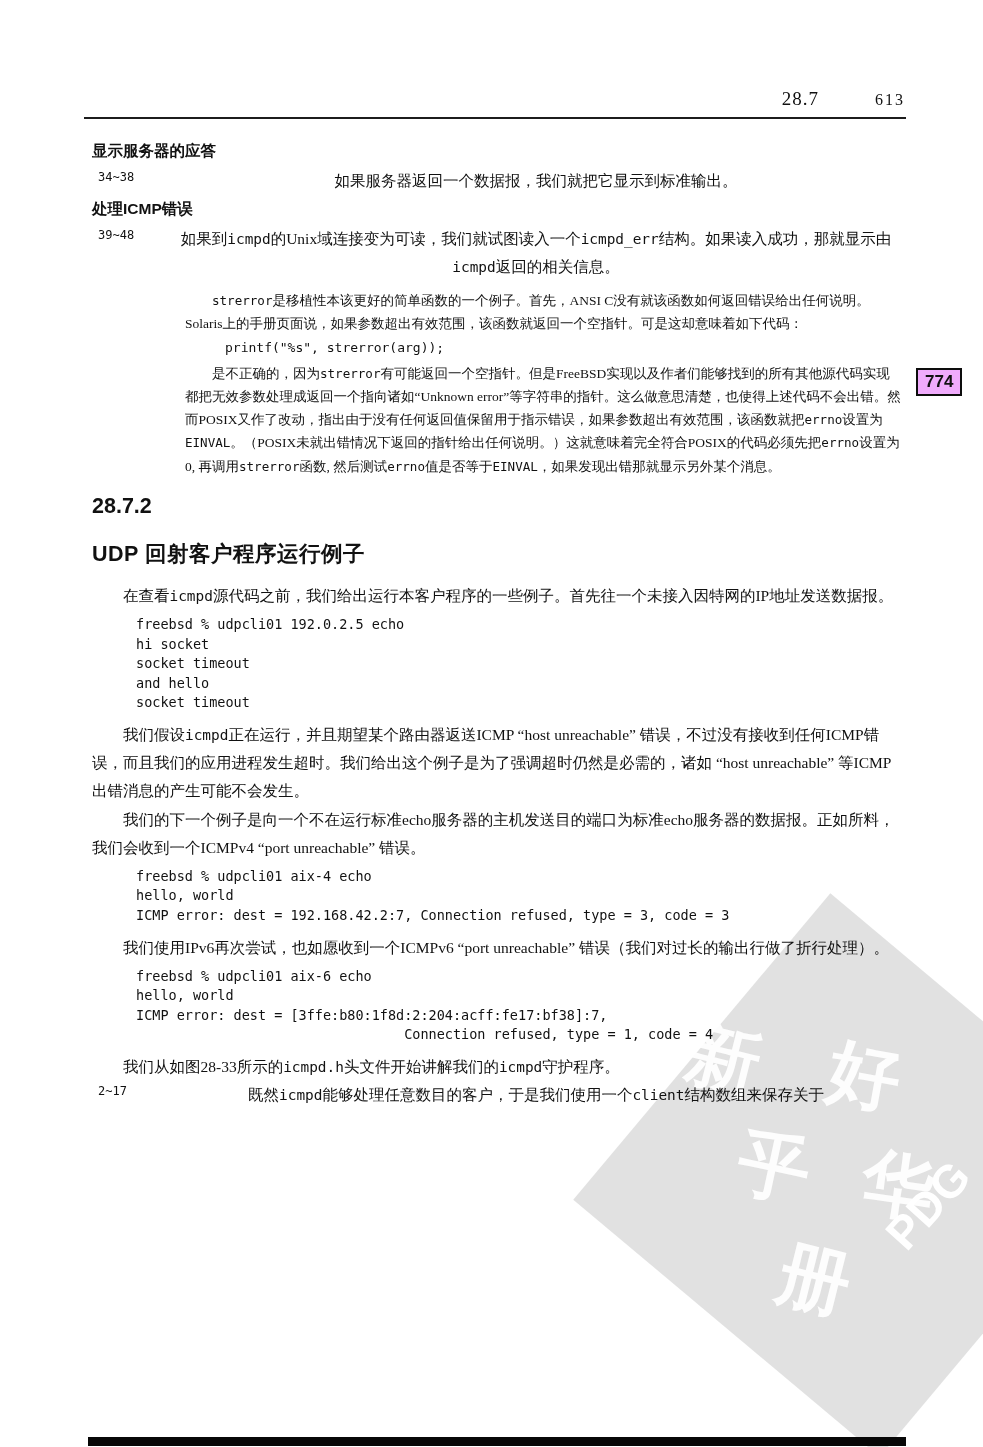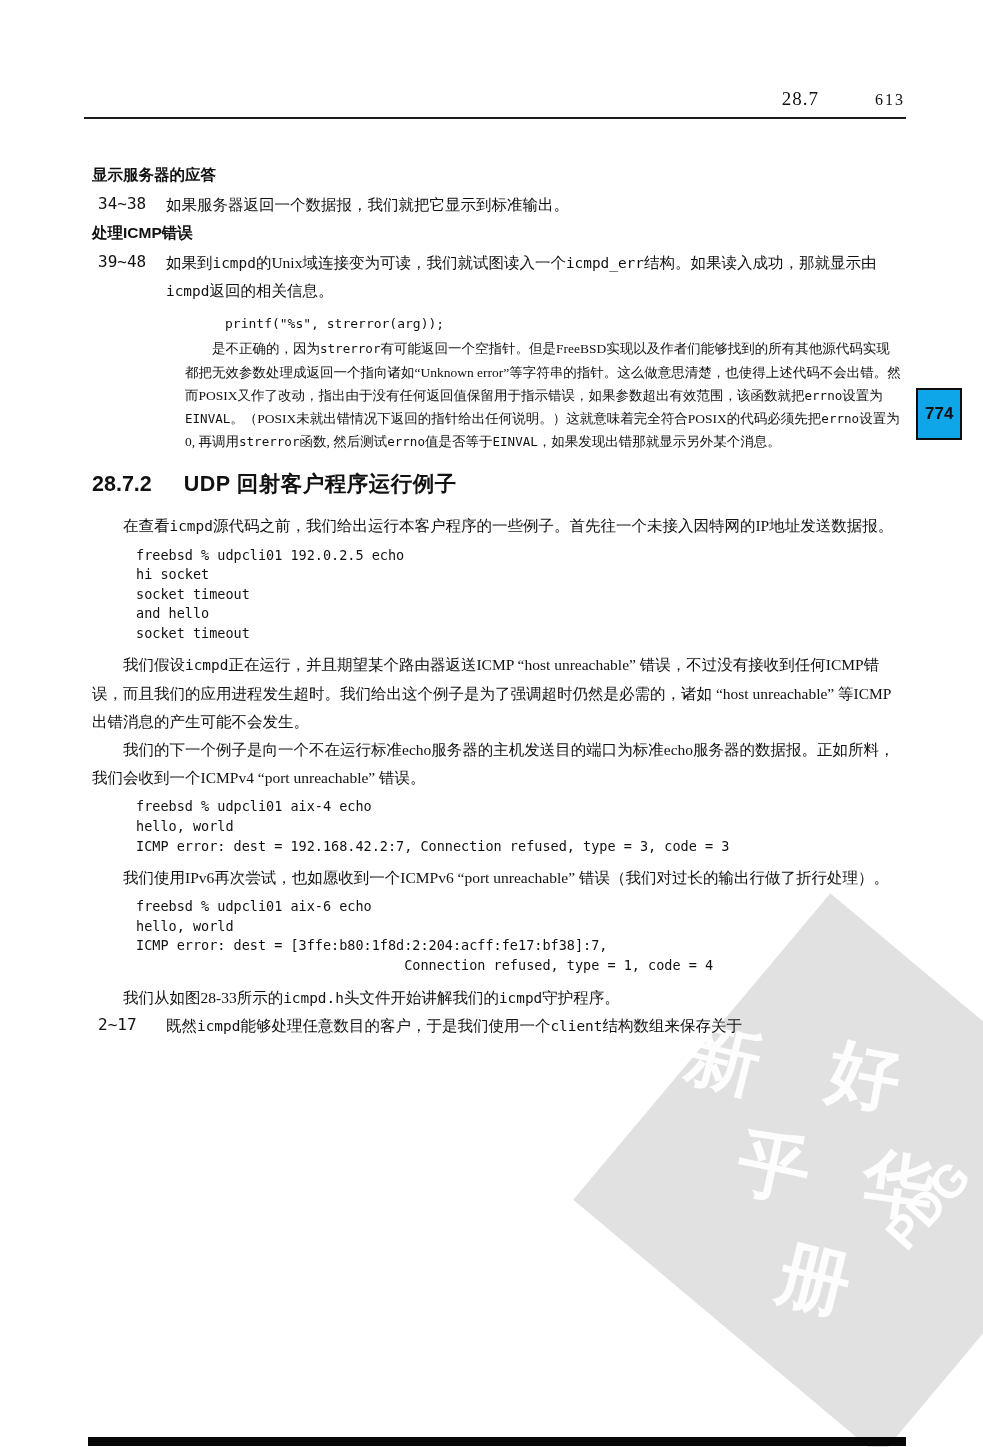--- a/index.html
+++ b/index.html
@@ -10,56 +10,56 @@
   }
   
   .runhead{
     position:absolute;top:88px;right:78px;display:flex;align-items:baseline;gap:30px;
     font-size:19px;letter-spacing:1px;
   }
   .runhead .pgno{margin-left:26px;font-size:16px;letter-spacing:2px;}
   .headrule{position:absolute;top:117px;left:84px;width:822px;height:2px;background:#1c1c1c;}
   
   .marginbox{
-    position:absolute;left:916px;top:388px;border:2px solid #0d0d0d;background:#0ea5e9;
-    padding:14px 7px;font-size:17px;font-family:"Liberation Sans",sans-serif;font-weight:700;
+    position:absolute;left:916px;top:368px;border:2px solid #0d0d0d;background:#f0abfc;
+    padding:2px 7px;font-size:17px;font-family:"Liberation Sans",sans-serif;font-weight:700;
     z-index:3;
   }
   
   .wm-layer{position:absolute;inset:0;z-index:1;pointer-events:none;}
   .wm-diamond{
     position:absolute;left:655px;top:975px;width:400px;height:400px;
     background:rgba(176,176,176,0.38);transform:rotate(40deg);
   }
   .wm-glyph{position:absolute;color:#fff;font-weight:700;z-index:2;
     font-family:"Liberation Serif",serif;opacity:.95;}
   .wm-glyph:nth-of-type(1){left:688px;top:1012px;font-size:72px;transform:rotate(14deg);}
   .wm-glyph:nth-of-type(2){left:828px;top:1028px;font-size:72px;transform:rotate(10deg);}
   .wm-glyph:nth-of-type(3){left:738px;top:1120px;font-size:72px;transform:rotate(12deg);}
   .wm-glyph:nth-of-type(4){left:862px;top:1138px;font-size:72px;transform:rotate(8deg);}
   .wm-glyph:nth-of-type(5){left:778px;top:1232px;font-size:72px;transform:rotate(14deg);}
   .wm-pdg{position:absolute;left:878px;top:1178px;color:#fff;font-weight:700;
     font-family:"Liberation Sans",sans-serif;font-size:46px;transform:rotate(-48deg);z-index:2;}
   
-  .content{position:absolute;left:92px;top:140px;width:814px;z-index:2;margin-top:24px;}
+  .content{position:absolute;left:92px;top:140px;width:814px;z-index:2;}
   .hrun{font-family:"Liberation Sans",sans-serif;font-weight:700;font-size:15.5px;
     margin:0 0 5px 0;line-height:1.4;}
   .numpara{display:flex;margin:0 0 3px 0;}
   .numpara .num{flex:none;width:68px;padding-left:6px;font-family:"DejaVu Sans Mono",monospace;
-    font-size:16px;padding-top:3px;}
-  .numpara .ptext{flex:1;font-size:15.5px;line-height:1.82;}
+    font-size:12px;padding-top:3px;}
+  .numpara .ptext{flex:1;font-size:15.5px;line-height:1.82;text-align:center;}
   .bodypara{font-size:15.5px;line-height:1.82;text-indent:2em;margin:0;}
   
   .note{margin:8px 0 16px 93px;width:716px;font-size:13.5px;line-height:1.72;}
   .note .np{text-indent:2em;margin:0;}
   .note .ncode{font-family:"DejaVu Sans Mono",monospace;font-size:13px;margin:2px 0 2px 40px;
     white-space:pre;}
   
-  .sechead{display:flex;align-items:baseline;gap:32px;margin:16px 0 14px 0;
-    font-family:"Liberation Sans",sans-serif;font-weight:700;font-size:21.5px;}
+  .sechead{display:flex;align-items:baseline;gap:20px;margin:16px 0 14px 0;
+    font-family:"Liberation Sans",sans-serif;font-weight:700;font-size:21.5px;flex-direction:column;}
   .sechead .st{letter-spacing:.5px;}
   
   .codeblock{margin:5px 0 8px 44px;font-family:"DejaVu Sans Mono",monospace;
     font-size:13.5px;line-height:1.45;}
   .codeblock .cl{white-space:pre;}
   
   .seg-code{font-family:"DejaVu Sans Mono",monospace;font-size:.93em;}
   .seg-codeb{font-family:"DejaVu Sans Mono",monospace;font-size:.93em;font-weight:700;}
   .seg-b{font-weight:400;}
   .seg-hcode{font-family:"DejaVu Sans Mono",monospace;font-size:.95em;font-weight:700;}
@@ -99,20 +99,21 @@
     </div>
 
     <p class="hrun">处理ICMP错误</p>
 
     <div class="numpara">
       <span class="num">39~48</span>
       <span class="ptext"><span class="seg">如果到</span><span class="seg seg-code">icmpd</span><span class="seg">的Unix域连接变为可读，我们就试图读入一个</span><span class="seg seg-code">icmpd_err</span><span class="seg">结构。如果读入成功，那就显示由</span><span class="seg seg-code">icmpd</span><span class="seg">返回的相关信息。</span></span>
     </div>
 
     <div class="note">
+      <p class="np"><span class="seg seg-code">strerror</span><span class="seg">是移植性本该更好的简单函数的一个例子。首先，ANSI C没有就该函数如何返回错误给出任何说明。Solaris上的手册页面说，如果参数超出有效范围，该函数就返回一个空指针。可是这却意味着如下代码：</span></p>
       <div class="ncode">printf("%s", strerror(arg));</div>
       <p class="np"><span class="seg">是不正确的，因为</span><span class="seg seg-code">strerror</span><span class="seg">有可能返回一个空指针。但是FreeBSD实现以及作者们能够找到的所有其他源代码实现都把无效参数处理成返回一个指向诸如“Unknown error”等字符串的指针。这么做意思清楚，也使得上述代码不会出错。然而POSIX又作了改动，指出由于没有任何返回值保留用于指示错误，如果参数超出有效范围，该函数就把</span><span class="seg seg-code">errno</span><span class="seg">设置为</span><span class="seg seg-code">EINVAL</span><span class="seg">。（POSIX未就出错情况下返回的指针给出任何说明。）这就意味着完全符合POSIX的代码必须先把</span><span class="seg seg-code">errno</span><span class="seg">设置为0, 再调用</span><span class="seg seg-code">strerror</span><span class="seg">函数, 然后测试</span><span class="seg seg-code">errno</span><span class="seg">值是否等于</span><span class="seg seg-code">EINVAL</span><span class="seg">，如果发现出错那就显示另外某个消息。</span></p>
     </div>
 
     <div class="sechead">
       <span class="sn">28.7.2</span>
       <span class="st">UDP 回射客户程序运行例子</span>
     </div>
 
     <p class="bodypara"><span class="seg">在查看</span><span class="seg seg-code">icmpd</span><span class="seg">源代码之前，我们给出运行本客户程序的一些例子。首先往一个未接入因特网的IP地址发送数据报。</span></p>

